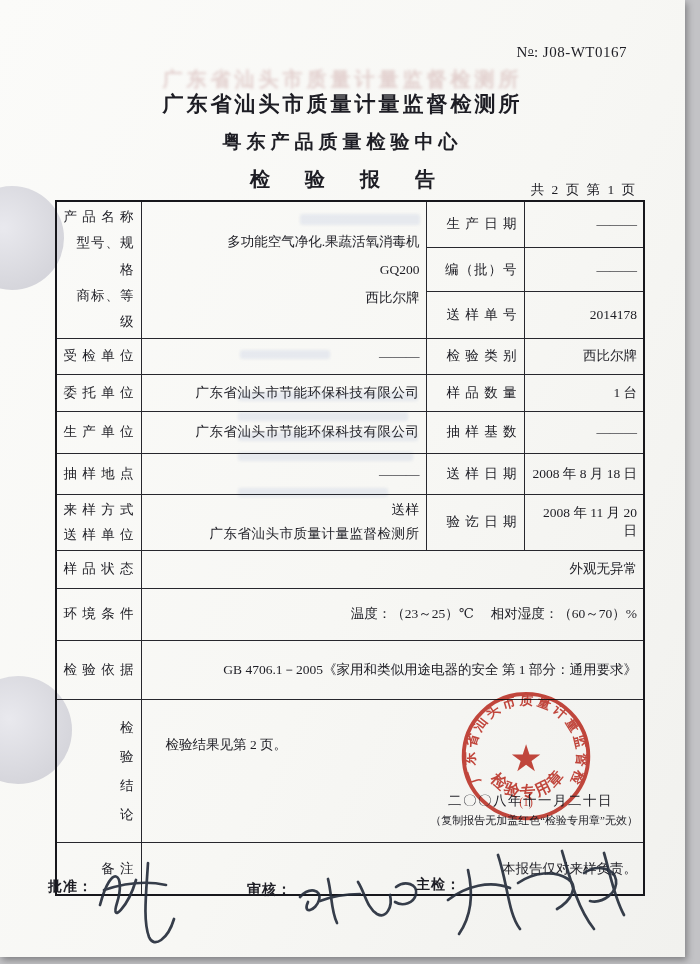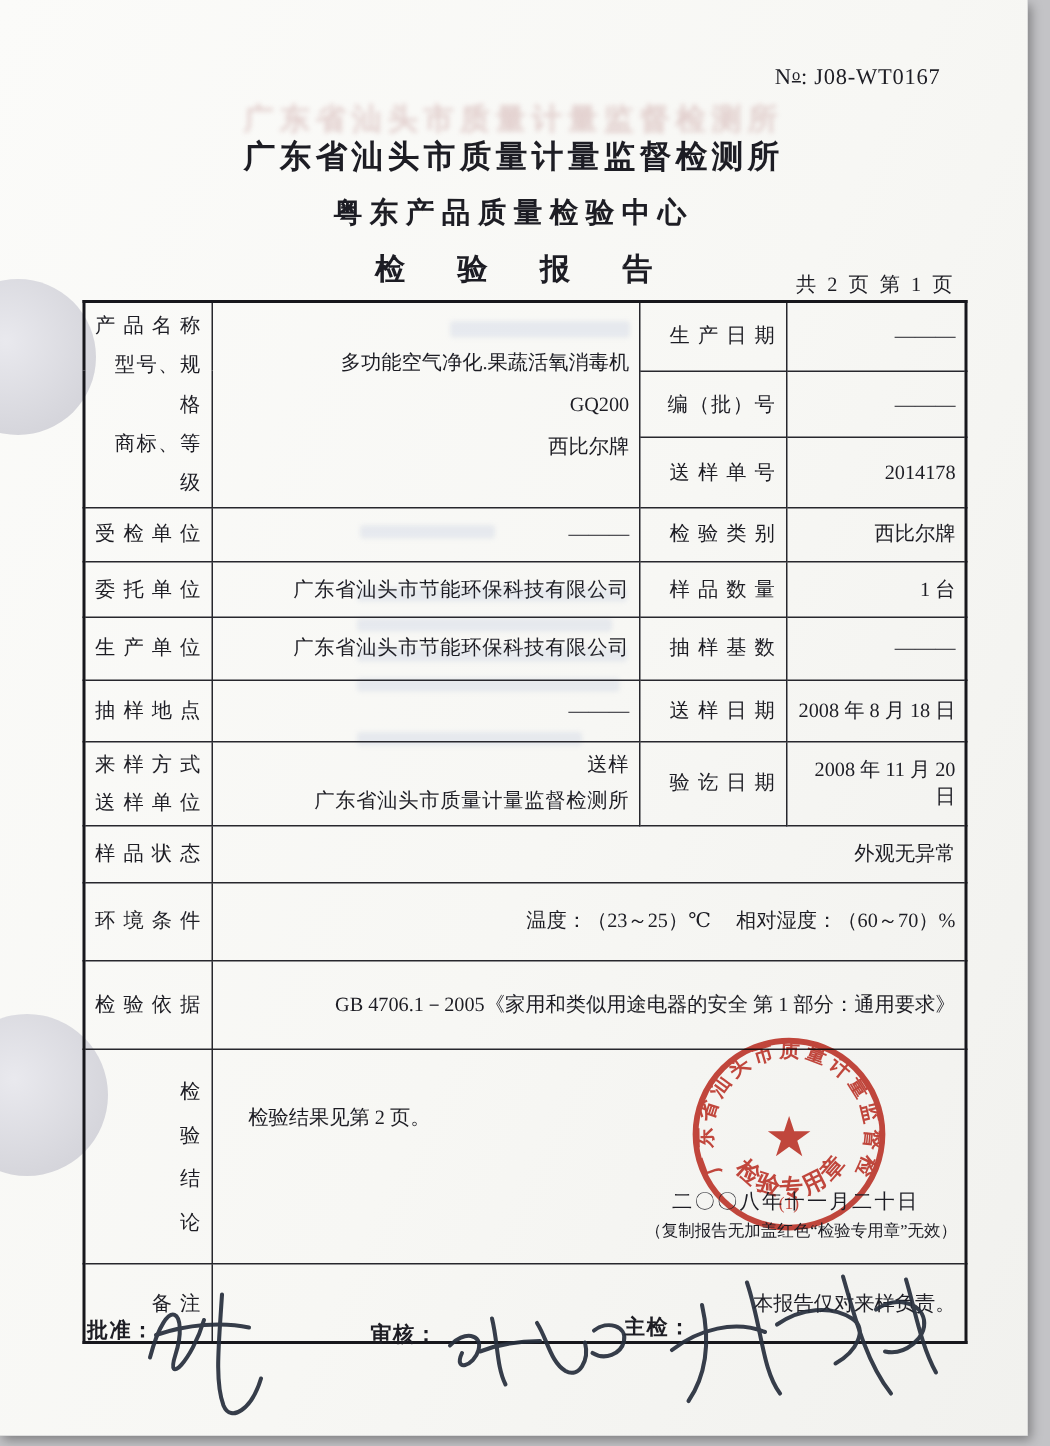--- a/index.html
+++ b/index.html
@@ -57,21 +57,21 @@
   .concl-cell { position:relative; padding:0;margin-left:14px; }
   .concl-text { position:absolute; left:24px; top:36px; font-size:13.5px; }
   .concl-date { position:absolute; right:30px; top:92px; font-size:13.5px; letter-spacing:1.5px; z-index:6; }
   .concl-note { position:absolute; right:5px; top:113px; font-size:11px; z-index:6; }
 
   .stamp { position:absolute; left:450px; top:688px; width:152px; height:146px;
     z-index:5; mix-blend-mode:multiply; opacity:.92; }
 
   .sigs { position:absolute; left:0; top:835px; width:700px; height:126px; z-index:7; }
   .flabel { position:absolute; font-size:14px; font-weight:bold; letter-spacing:1px; z-index:6; }
-  .f-approve { left:58px; top:878px; }
+  .f-approve { left:48px; top:878px; }
   .f-review { left:247px; top:881px; }
   .f-chief { left:416px; top:876px; }
 </style>
 </head>
 <body>
 
 <div class="page">
 
   <div class="hole hole-top"></div>
   <div class="hole hole-bottom"></div>

